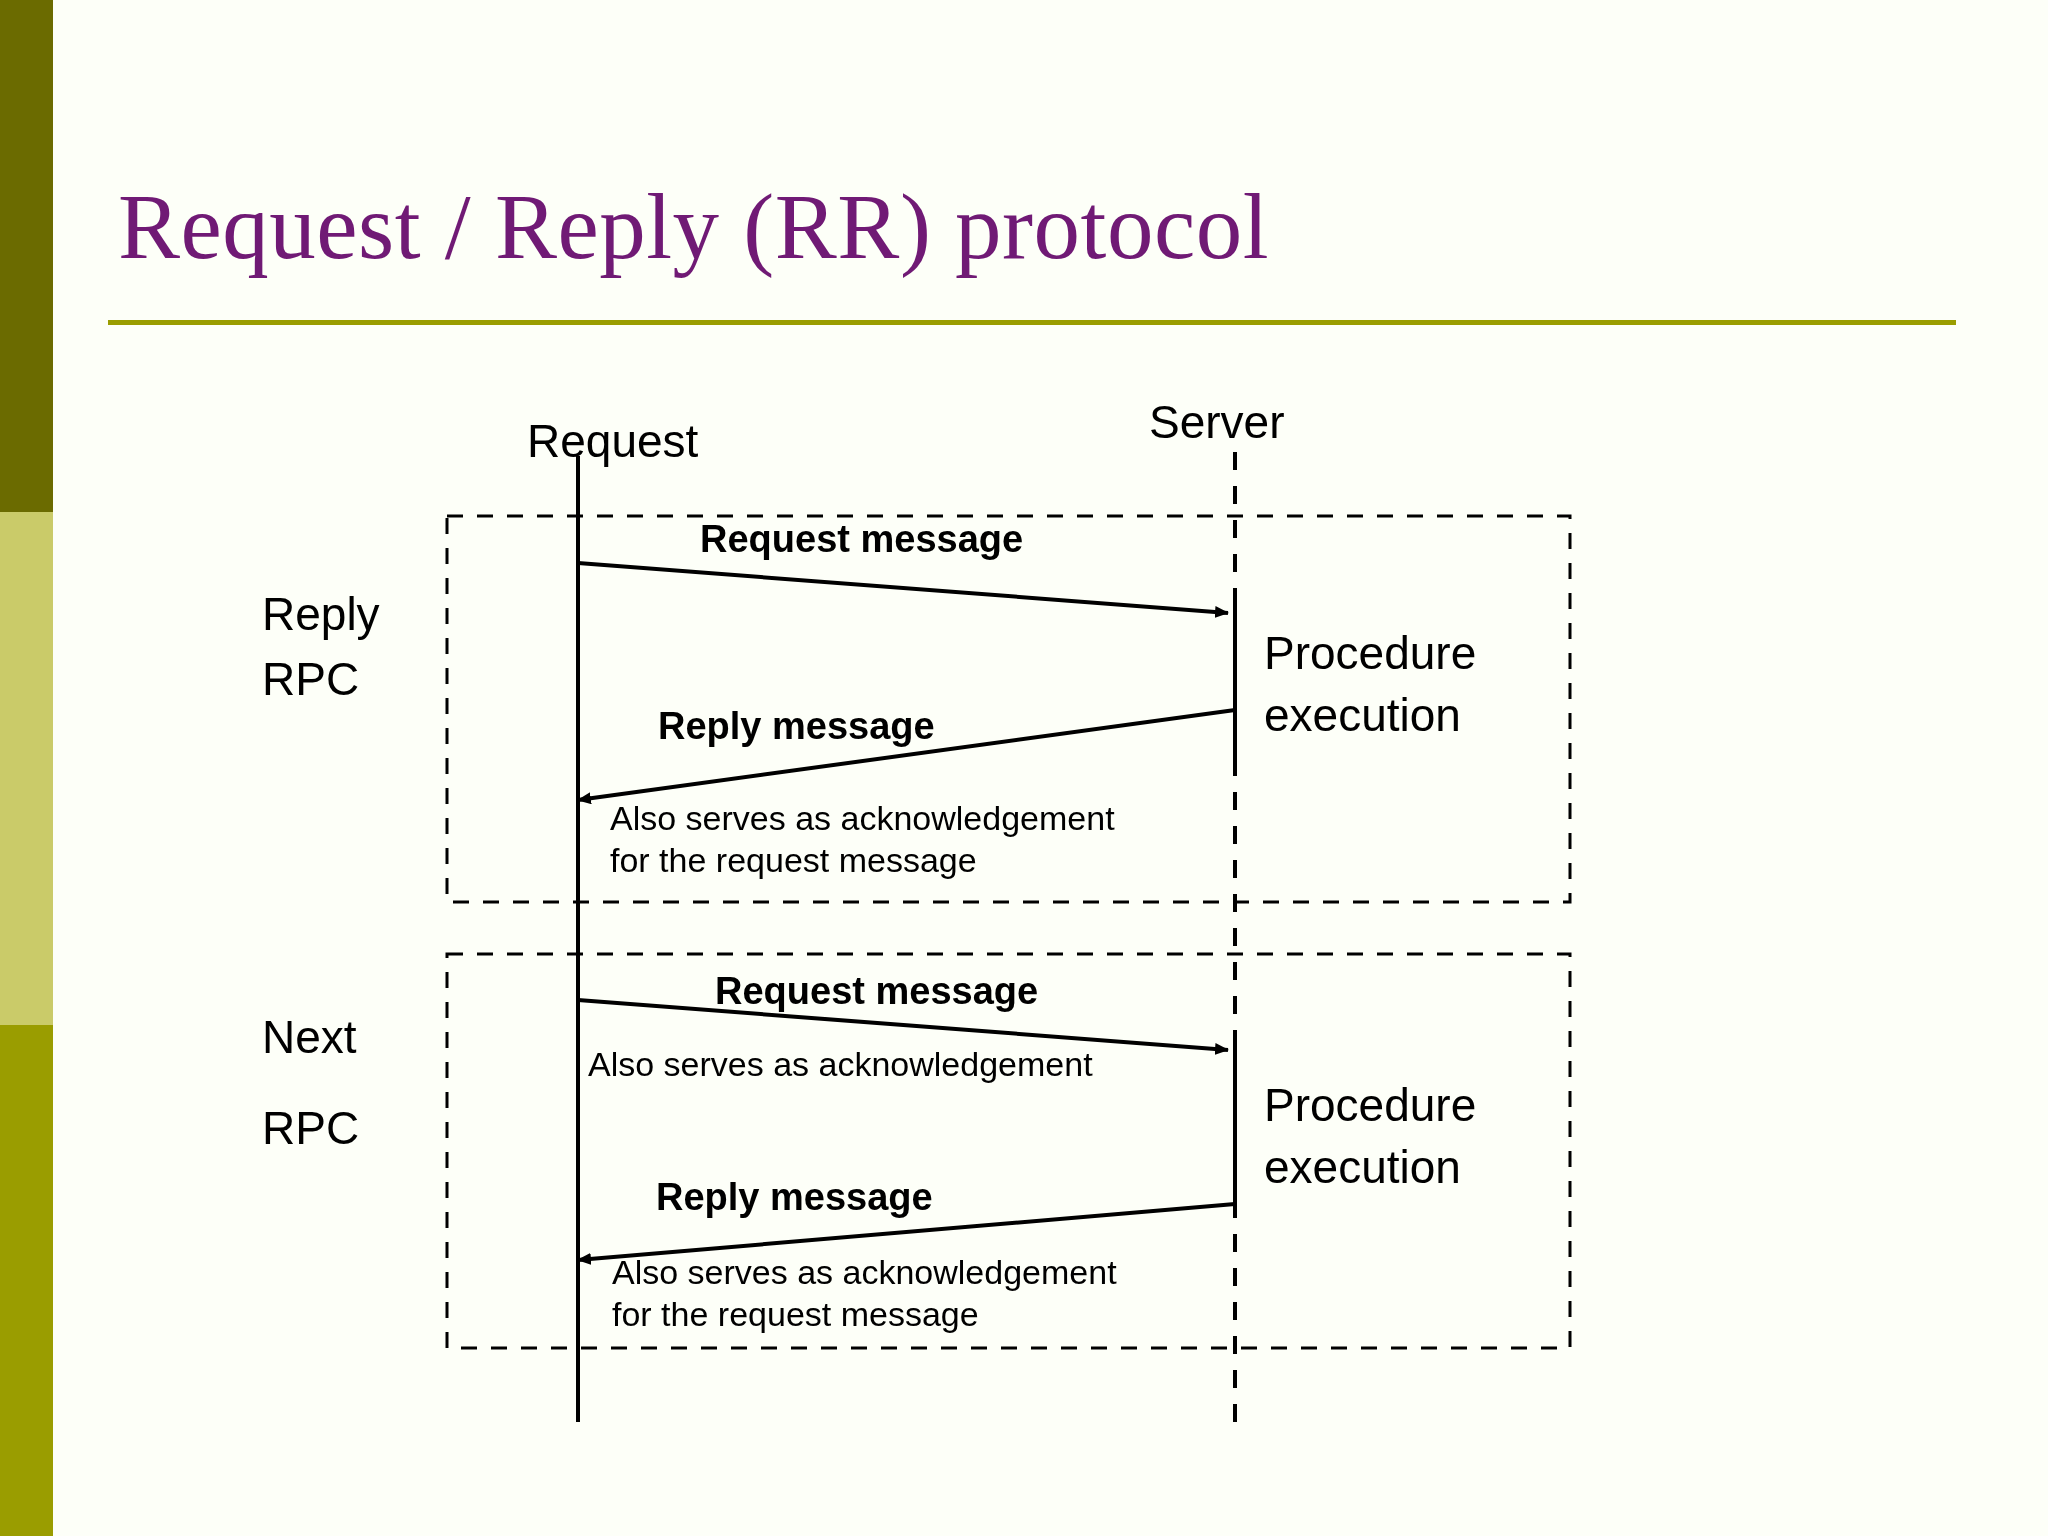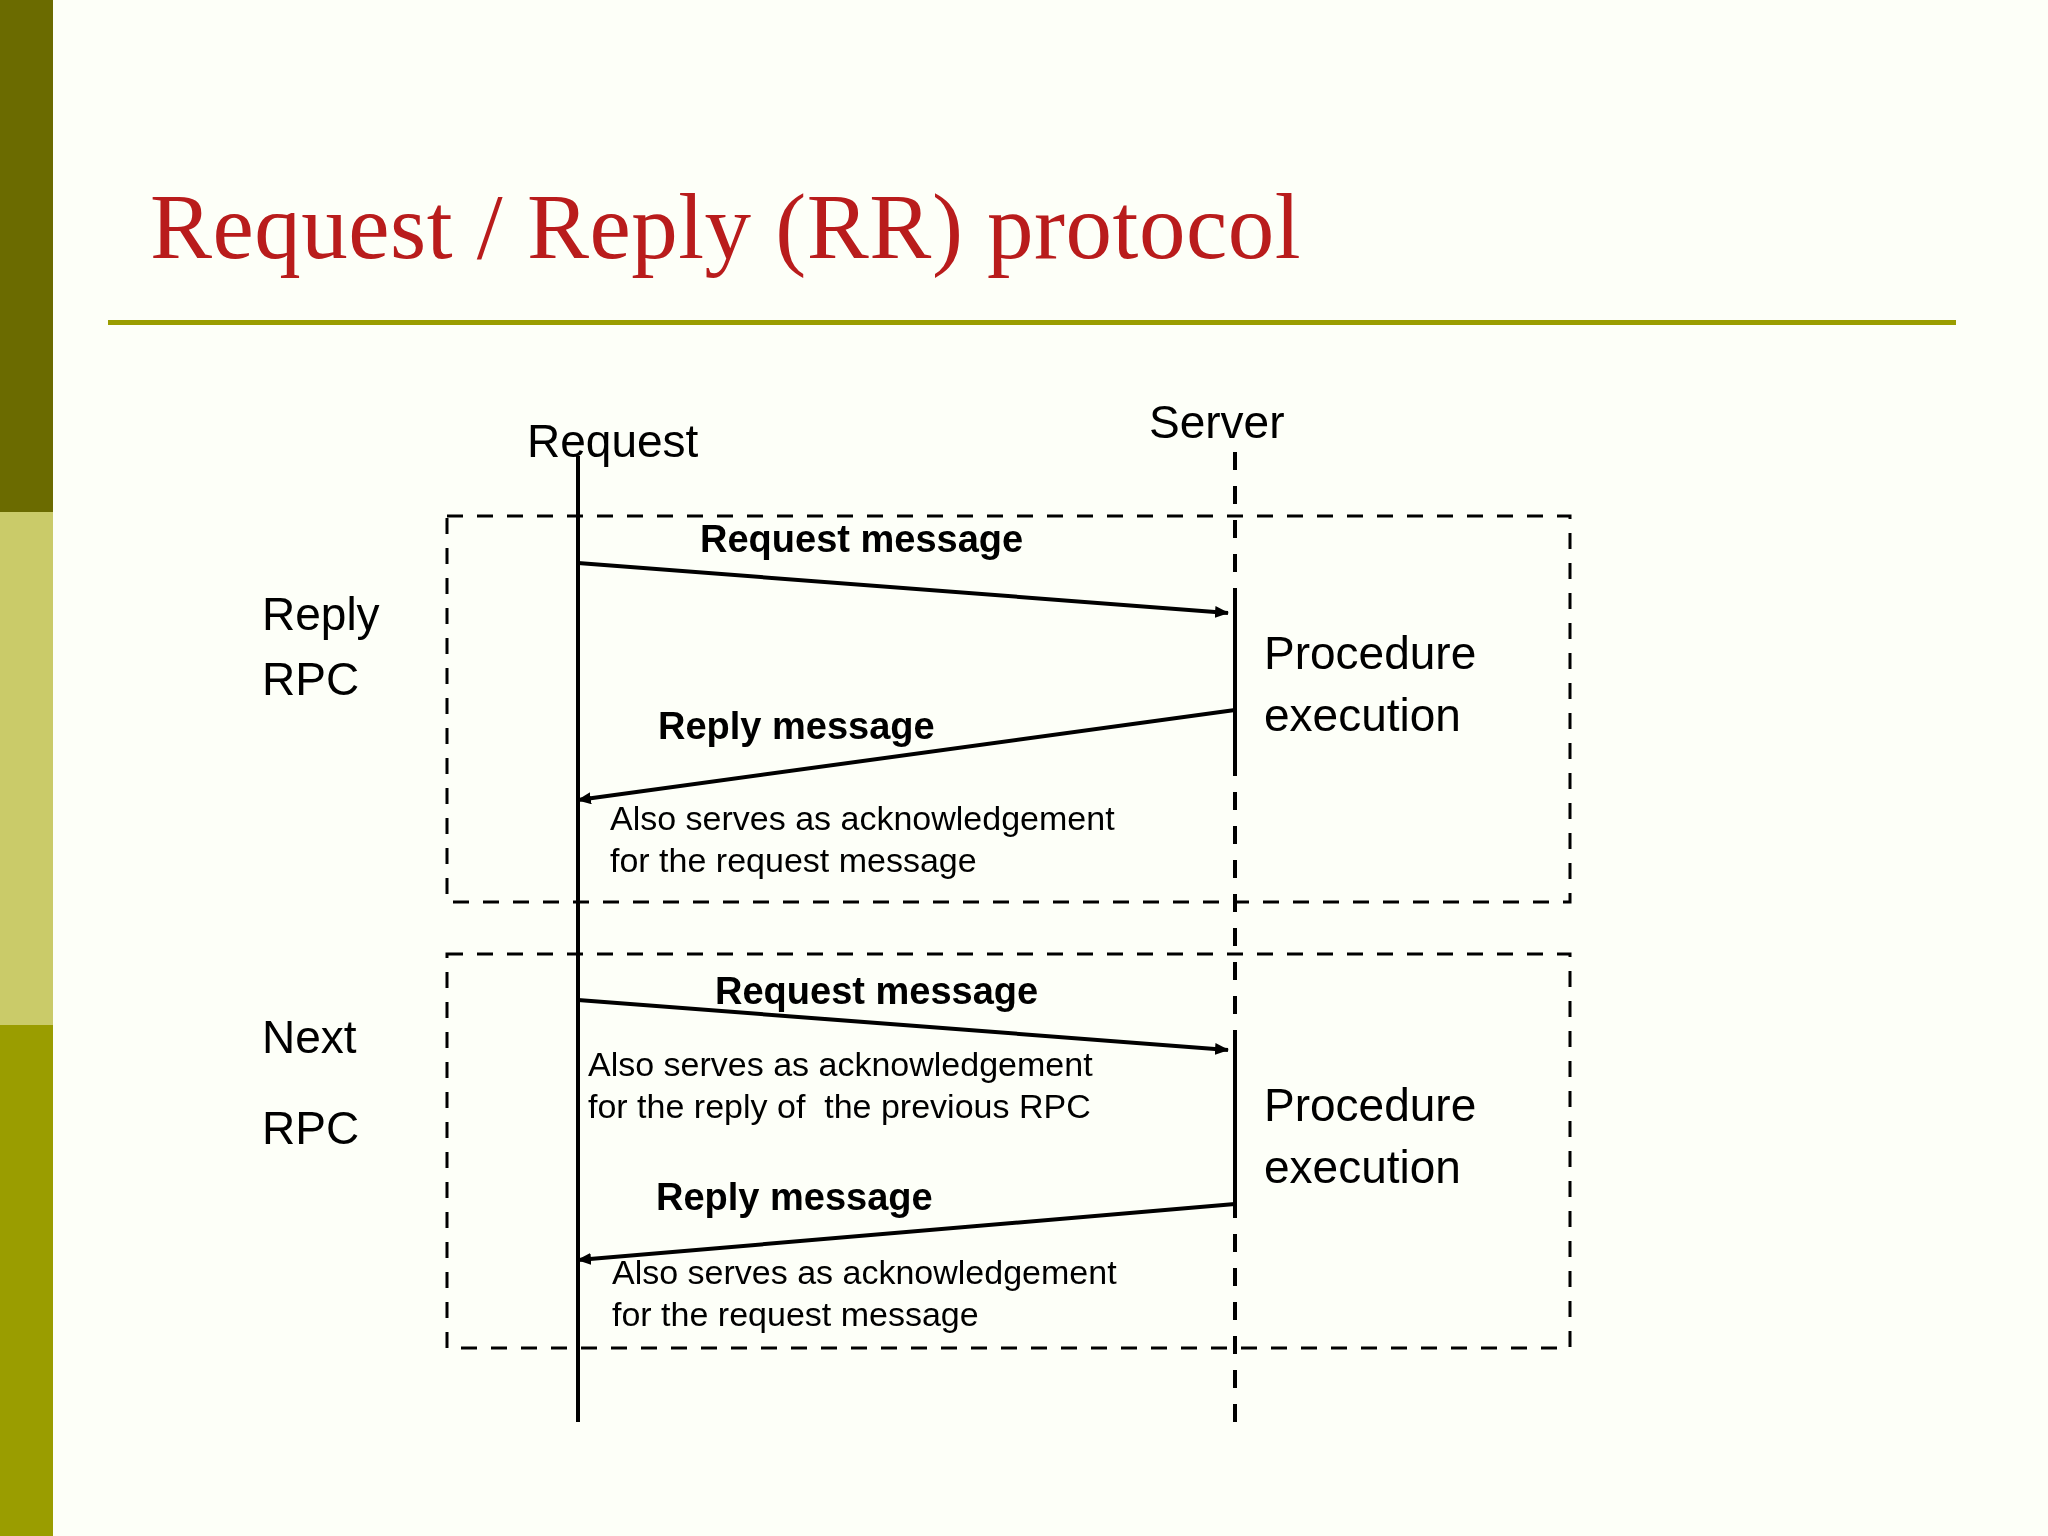--- a/index.html
+++ b/index.html
@@ -27,24 +27,23 @@
   #band-bottom { top: 1025px;height: 511px;  background: #9a9d00; }
 
   
   #title {
     position: absolute;
     left: 118px;
     top: 180px;
     font-family: "Liberation Serif", serif;
     font-size: 93px;
     line-height: 1.0;
-    color: #b91c1c;
+    color: #701a75;
     white-space: nowrap;
     letter-spacing: 0.5px;
-    margin-left: 32px;
   }
   #title-rule {
     position: absolute;
     left: 108px;
     top: 320px;
     width: 1848px;
     height: 5px;
     background: #9a9d00;
   }
 
@@ -131,21 +130,20 @@
 
   <div class="lbl lbl-note" style="left:610px; top:796px;">Also serves as acknowledgement</div>
   <div class="lbl lbl-note" style="left:610px; top:838px;">for the request message</div>
 
   <div class="lbl lbl-proc" style="left:1264px; top:605px;">Procedure</div>
   <div class="lbl lbl-proc" style="left:1264px; top:667px;">execution</div>
 
   <div class="lbl lbl-msg" style="left:715px; top:972px;">Request message</div>
 
   <div class="lbl lbl-note" style="left:588px; top:1042px;">Also serves as acknowledgement</div>
-  <div class="lbl lbl-note" style="left:588px; top:1084px;">for the reply of  the previous RPC</div>
 
   <div class="lbl lbl-msg" style="left:656px; top:1178px;">Reply message</div>
 
   <div class="lbl lbl-note" style="left:612px; top:1250px;">Also serves as acknowledgement</div>
   <div class="lbl lbl-note" style="left:612px; top:1292px;">for the request message</div>
 
   <div class="lbl lbl-proc" style="left:1264px; top:1057px;">Procedure</div>
   <div class="lbl lbl-proc" style="left:1264px; top:1119px;">execution</div>
 
 </div>

